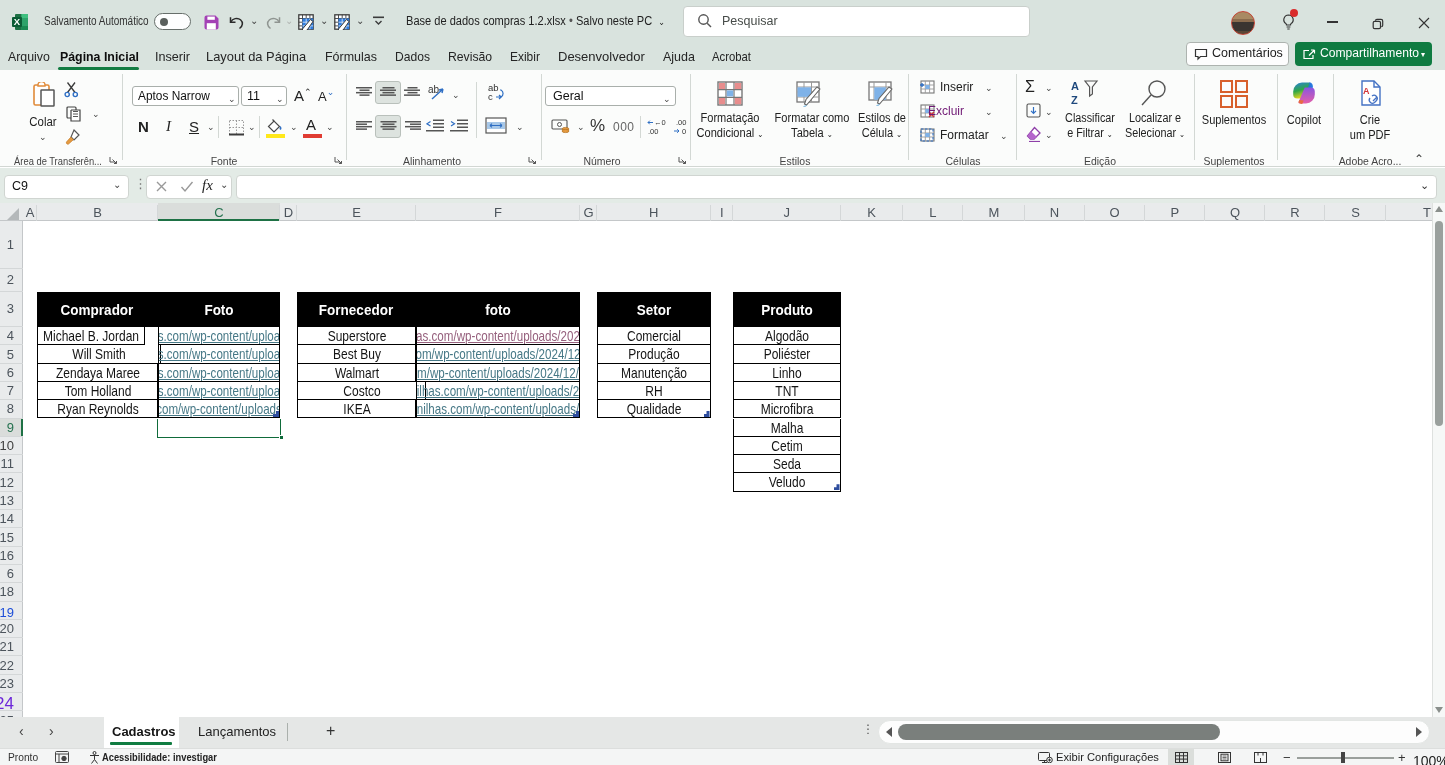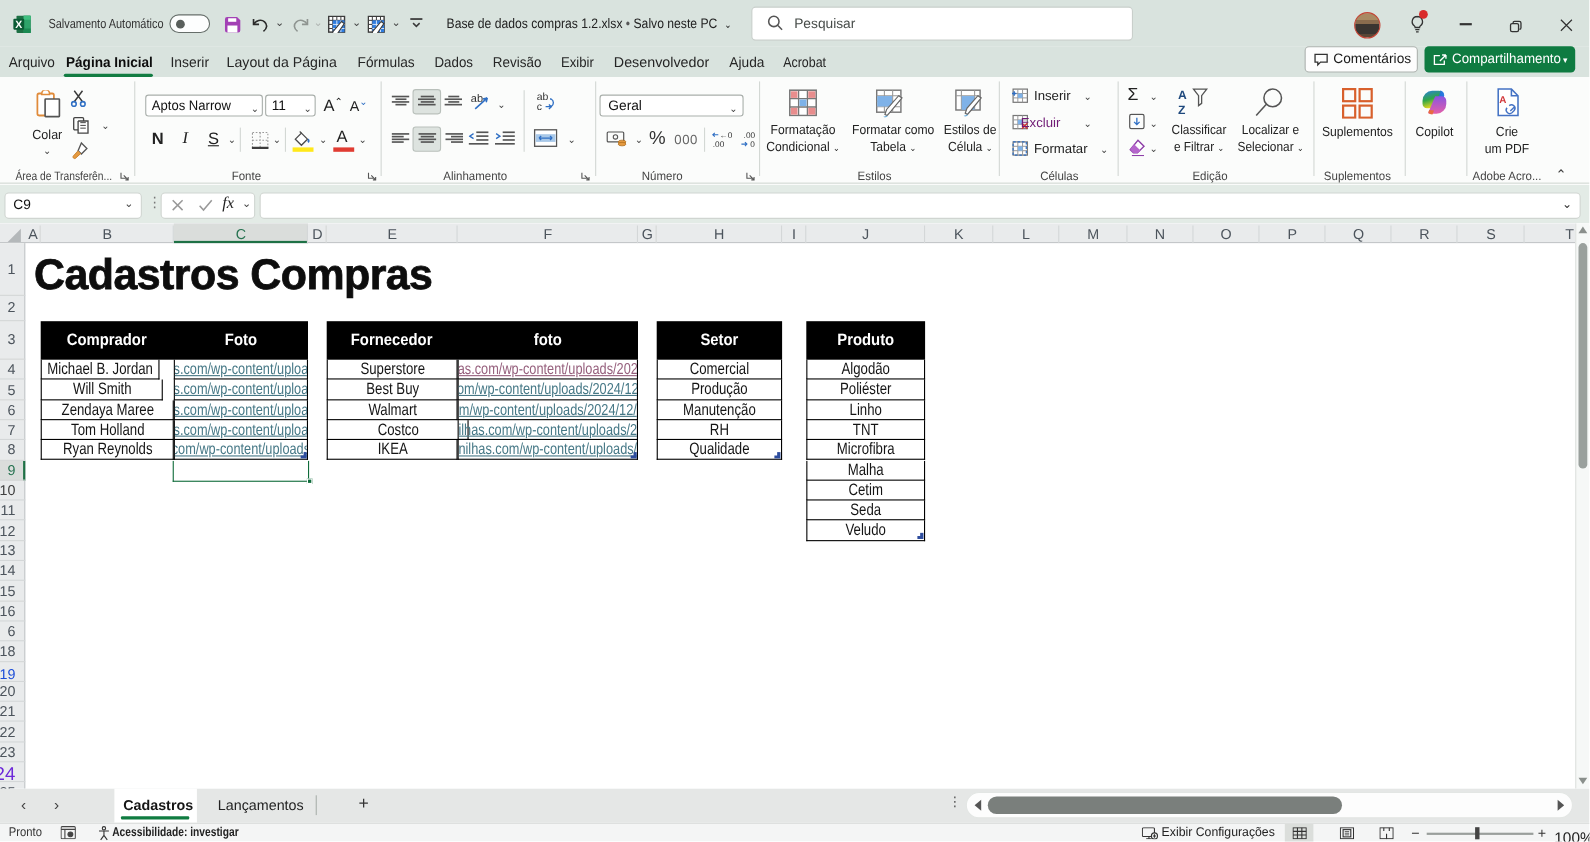--- a/index.html
+++ b/index.html
@@ -516,21 +516,20 @@
     <div class="ab" style="left:0px;top:342.6px;width:23px;height:1px;background:#d4d7d8"></div>
     <div class="ab" style="left:0px;top:360.9px;width:23px;height:1px;background:#d4d7d8"></div>
     <div class="ab" style="left:0px;top:379.2px;width:23px;height:1px;background:#d4d7d8"></div>
     <div class="ab" style="left:0px;top:397.5px;width:23px;height:1px;background:#d4d7d8"></div>
     <div class="ab" style="left:0px;top:415.8px;width:23px;height:1px;background:#d4d7d8"></div>
     <div class="ab" style="left:0px;top:434.1px;width:23px;height:1px;background:#d4d7d8"></div>
     <div class="ab" style="left:0px;top:452.4px;width:23px;height:1px;background:#d4d7d8"></div>
     <div class="ab" style="left:0px;top:470.7px;width:23px;height:1px;background:#d4d7d8"></div>
     <div class="ab" style="left:0px;top:489.0px;width:23px;height:1px;background:#d4d7d8"></div>
     <div class="ab" style="left:0px;top:507.3px;width:23px;height:1px;background:#d4d7d8"></div>
-    <span class="ab tt" style="left:31px;top:26px;font-size:39px;font-weight:bold;color:#0d0d0d;letter-spacing:-0.5px;-webkit-text-stroke:0.7px #0d0d0d">Cadastros Compras</span>
     <div class="ab" style="left:37px;top:88.5px;width:243px;height:35.5px;background:#000"></div>
     <span class="ab tt thdr" style="left:97px;top:97.5px">Comprador</span>
     <span class="ab tt thdr" style="left:219px;top:97.5px">Foto</span>
     <div class="ab" style="left:297px;top:88.5px;width:283px;height:35.5px;background:#000"></div>
     <span class="ab tt thdr" style="left:356px;top:97.5px">Fornecedor</span>
     <span class="ab tt thdr" style="left:498px;top:97.5px">foto</span>
     <div class="ab" style="left:597px;top:88.5px;width:113.5px;height:35.5px;background:#000"></div>
     <span class="ab tt thdr" style="left:653.7px;top:97.5px">Setor</span>
     <div class="ab" style="left:733px;top:88.5px;width:107.5px;height:35.5px;background:#000"></div>
     <span class="ab tt thdr" style="left:786.7px;top:97.5px">Produto</span>
@@ -542,21 +541,21 @@
     </div>
     <div class="ab cell b" style="left:297px;top:124.0px;width:119px;height:18.3px;line-height:18.3px">
       <span class="cn">Superstore</span>
     </div>
     <div class="ab cell b" style="left:416px;top:124.0px;width:164px;height:18.3px;line-height:18.3px">
       <span class="lkv">as.com/wp-content/uploads/202</span>
     </div>
     <div class="ab cell b" style="left:597px;top:124.0px;width:113.5px;height:18.3px;line-height:18.3px">
       <span class="cn">Comercial</span>
     </div>
-    <div class="ab cell b" style="left:37px;top:142.3px;width:111px;height:18.3px;line-height:18.3px">
+    <div class="ab cell b" style="left:37px;top:142.3px;width:124px;height:18.3px;line-height:18.3px">
       <span class="cn">Will Smith</span>
     </div>
     <div class="ab cell b" style="left:158px;top:142.3px;width:122px;height:18.3px;line-height:18.3px">
       <span class="lk">s.com/wp-content/uploa</span>
     </div>
     <div class="ab cell b" style="left:297px;top:142.3px;width:119px;height:18.3px;line-height:18.3px">
       <span class="cn">Best Buy</span>
     </div>
     <div class="ab cell b" style="left:416px;top:142.3px;width:164px;height:18.3px;line-height:18.3px">
       <span class="lk">om/wp-content/uploads/2024/12</span>

